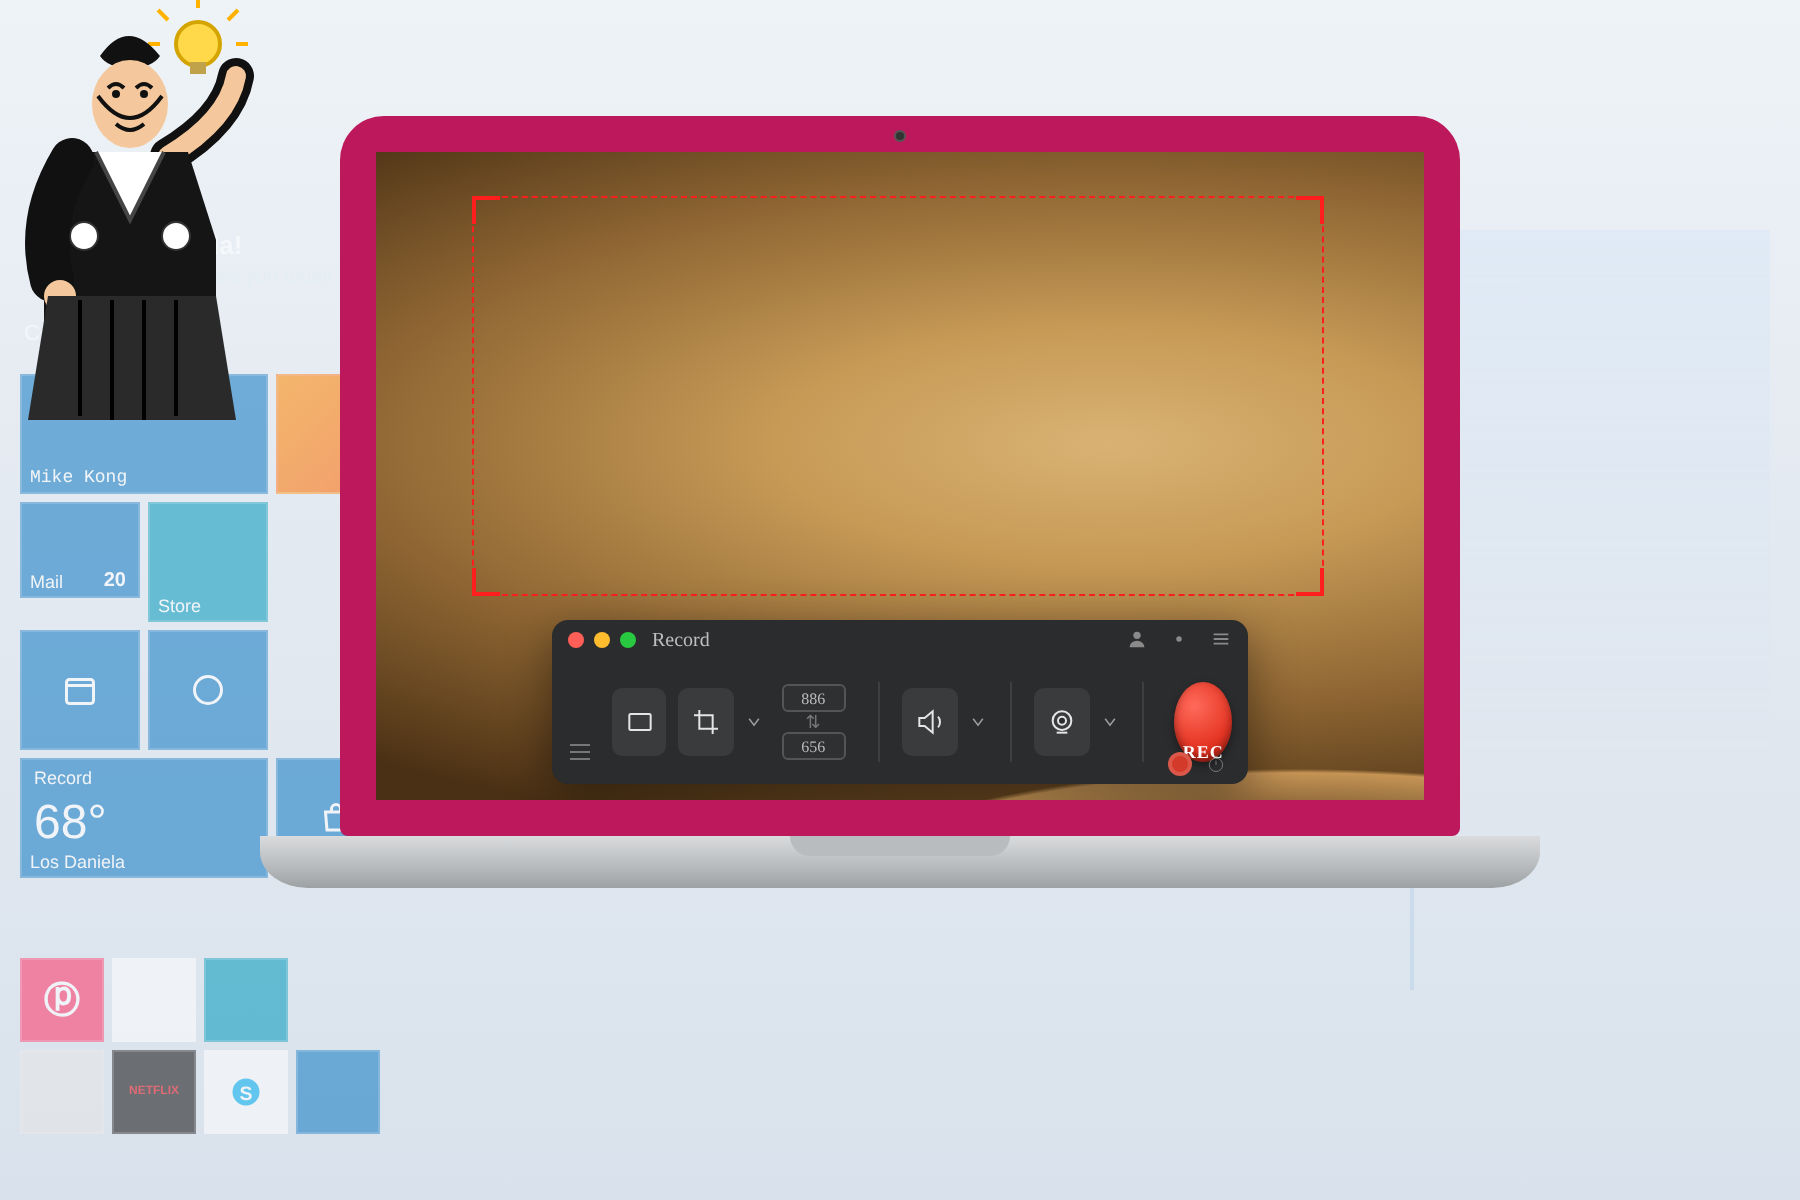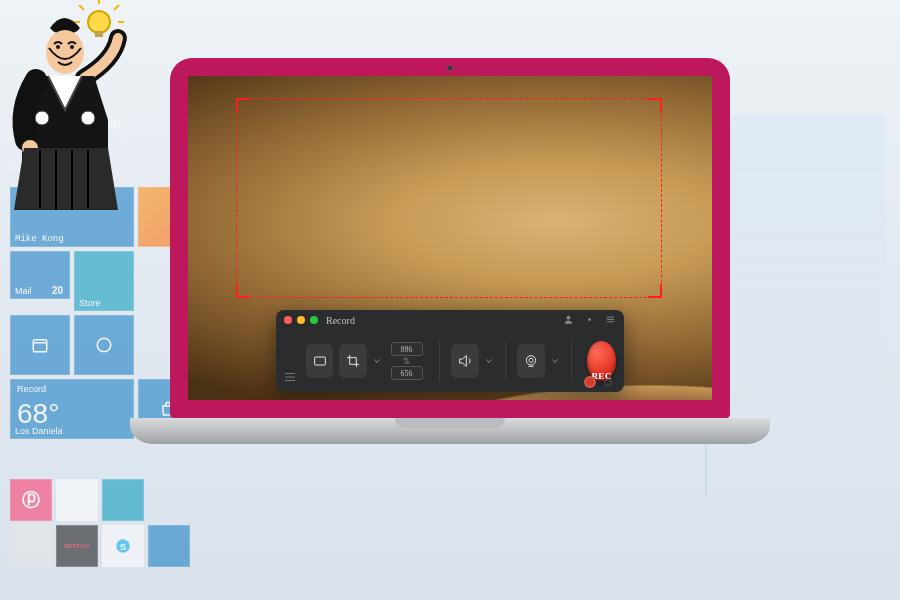--- a/index.html
+++ b/index.html
@@ -104,21 +104,21 @@
           <path d="M3 9h18" stroke="#fff" stroke-width="2"></path>
         </svg>
     </div>
     <div class="tile" style="left:64px;top:128px;width:60px;height:60px;">
       <svg viewBox="0 0 24 24">
           <circle cx="12" cy="12" r="9" fill="none" stroke="#fff" stroke-width="2"></circle>
         </svg>
     </div>
     <div class="tile" style="left:0;top:192px;width:124px;height:60px;">
       <span style="position:absolute;left:6px;top:4px;font-size:9px;">Record</span>
-      <span style="position:absolute;left:6px;top:18px;font-size:28px;font-weight:300;">68°</span>
+      <span style="position:absolute;left:6px;top:18px;font-size:24px;font-weight:300;">68°</span>
       <span class="lbl">Los Daniela</span>
     </div>
     <div class="tile" style="left:128px;top:192px;width:60px;height:60px;">
       <svg viewBox="0 0 24 24">
           <path d="M5 8h14l-1 12H6z M9 8V6a3 3 0 016 0v2" fill="none" stroke="#fff" stroke-width="2"></path>
         </svg>
       <span class="lbl">Store</span>
     </div>
 
     <div class="tile" style="left:0;top:292px;width:42px;height:42px;background:#ff3366;">

